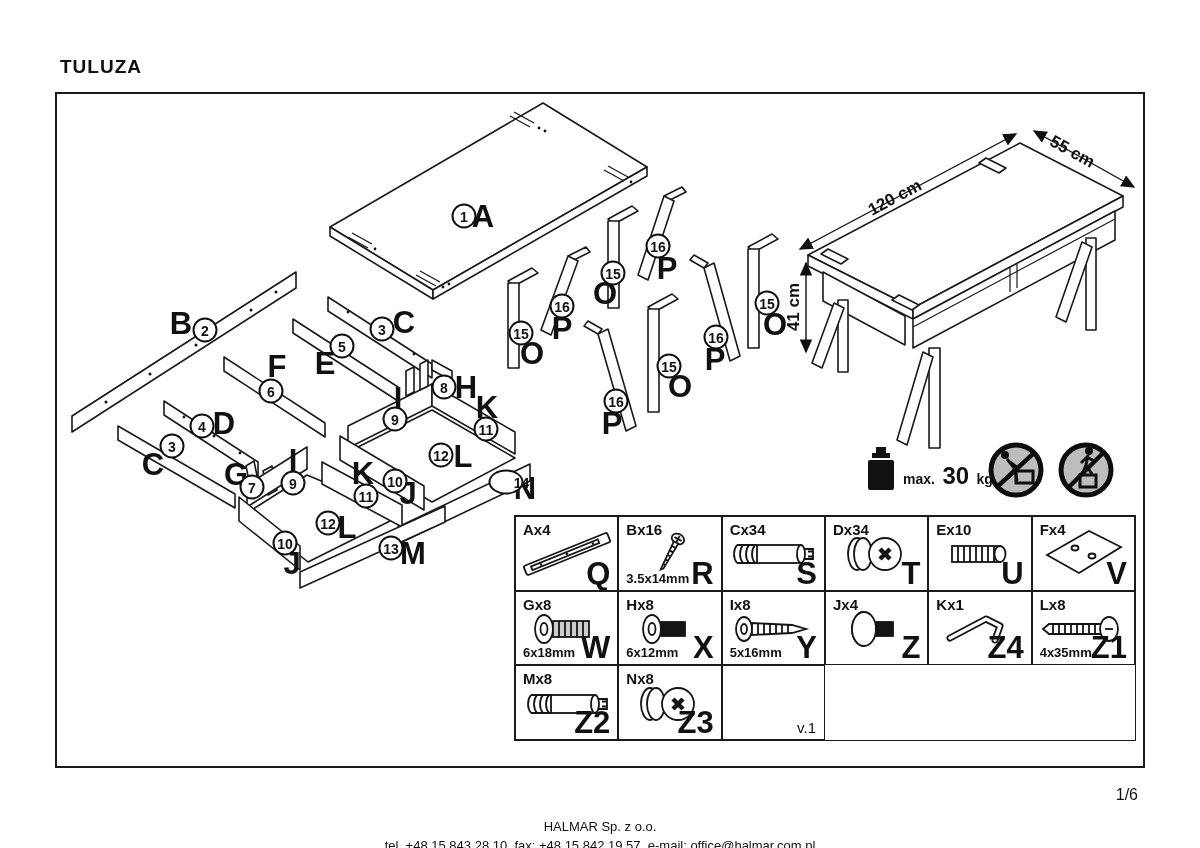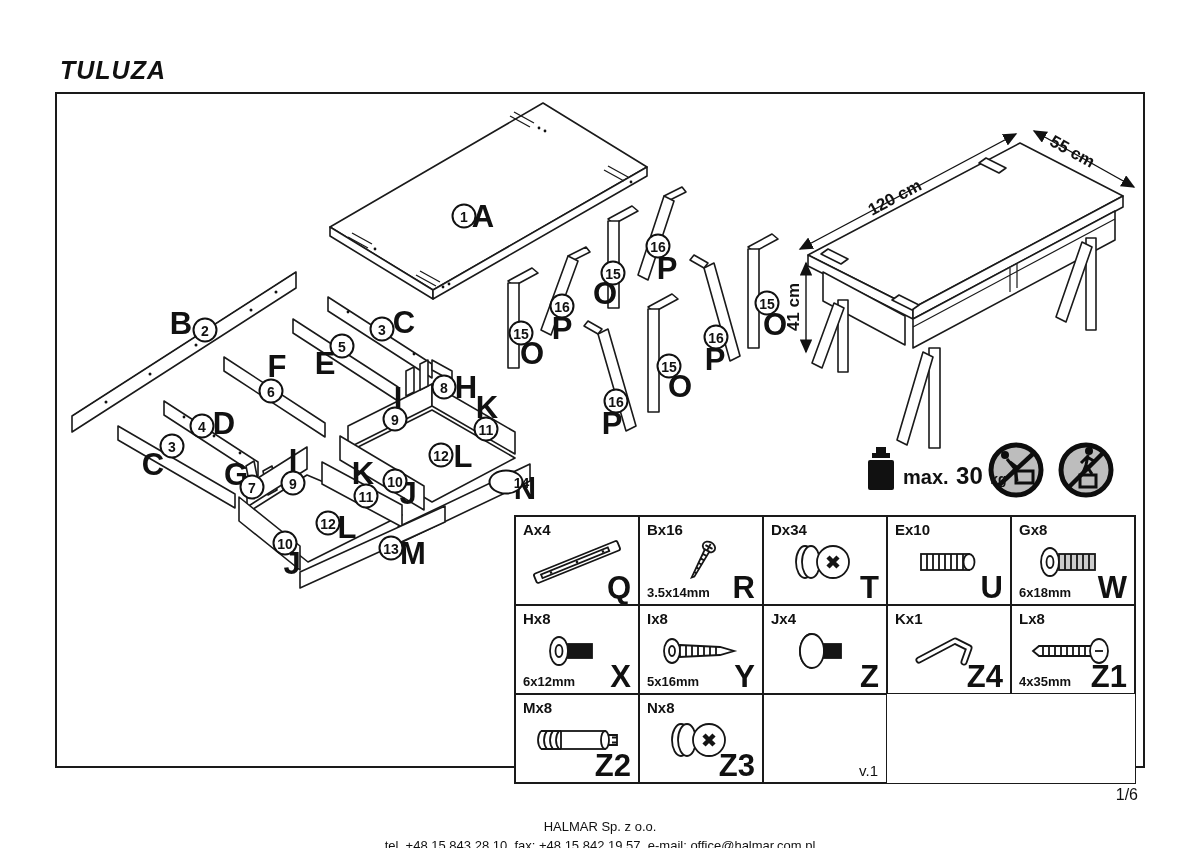--- a/index.html
+++ b/index.html
@@ -1,37 +1,37 @@
 <!DOCTYPE html>
 <html><head>
 <meta charset="utf-8">
 <style>
   html,body{margin:0;padding:0;background:#ffffff;}
   body{width:1200px;height:848px;position:relative;overflow:hidden;
        font-family:"Liberation Sans", sans-serif;color:#111;}
   
-  .page-title{position:absolute;left:60px;top:56px;font-size:25px;font-weight:bold;letter-spacing:1px;font-style:italic;}
+  .page-title{position:absolute;left:60px;top:56px;font-size:19px;font-weight:bold;letter-spacing:1px;}
   .main-border{position:absolute;left:55px;top:92px;width:1090px;height:676px;border:2px solid #1a1a1a;box-sizing:border-box;background:#fff;}
   
   #art{position:absolute;left:0;top:0;}
   
   #label-layer{position:absolute;left:0;top:0;width:1200px;height:848px;pointer-events:none;}
   .xletter{position:absolute;transform:translate(-50%,-50%);font-size:31px;font-weight:bold;line-height:1;}
   .xnum{position:absolute;transform:translate(-50%,-50%);width:25px;height:25px;border:2px solid #111;border-radius:50%;
         background:#fff;font-size:14px;font-weight:bold;display:flex;align-items:center;justify-content:center;box-sizing:border-box;}
   
   .dim-label{position:absolute;font-size:17px;font-weight:bold;transform:translate(-50%,-50%);white-space:nowrap;}
   
   .load-text{position:absolute;white-space:nowrap;}
-  .load-max{font-size:20px;font-weight:bold;}
+  .load-max{font-size:14px;font-weight:bold;}
   .load-val{font-size:24px;font-weight:bold;margin:0 3px;}
   .load-unit{font-size:14px;font-weight:bold;}
   
-  #parts-grid{position:absolute;left:514px;top:515px;width:622px;height:269px;display:grid;
-              grid-template-columns:repeat(5,1fr);grid-template-rows:repeat(3,1fr);
+  #parts-grid{position:absolute;left:514px;top:515px;width:622px;height:226px;display:grid;
+              grid-template-columns:repeat(6,1fr);grid-template-rows:repeat(3,1fr);
               border:1px solid #1a1a1a;box-sizing:border-box;background:#fff;}
   .pcell{position:relative;border:1px solid #1a1a1a;box-sizing:border-box;overflow:hidden;}
   .pcode{position:absolute;left:7px;top:4px;font-size:15px;font-weight:bold;}
   .picon{position:absolute;left:0;top:14px;right:0;bottom:12px;display:flex;align-items:center;justify-content:center;}
   .psize{position:absolute;left:7px;bottom:4px;font-size:13px;font-weight:bold;}
   .pref{position:absolute;right:7px;bottom:-2px;font-size:31px;font-weight:bold;}
   .pver{position:absolute;right:8px;bottom:3px;font-size:15px;}
   
   .footer{position:absolute;left:55px;top:772px;width:1090px;text-align:center;font-size:13px;line-height:1.45;margin-top:46px;}
   .page-number{position:absolute;right:62px;top:786px;font-size:16px;}
@@ -284,146 +284,176 @@
             <path d="M18,9 h8 M22,5.5 v7"></path>
      <polygon points="19.5,13 24.5,13 23,42 21,44" fill="#fff"></polygon>
      <path d="M19.8,18 h4.4 M19.9,23 h4.2 M20,28 h4 M20.2,33 h3.6 M20.4,38 h3"></path>
           </g>
         </svg>
       </div>
       <span class="psize">3.5x14mm</span>
       <span class="pref">R</span>
     </div>
     <div class="pcell">
-      <span class="pcode">Dx34</span>
-      <div class="picon">
-        <svg width="74" height="50" viewBox="0 0 74 50">
-          <g stroke="#151515" fill="none" stroke-width="1.8">
-     <ellipse cx="17" cy="25" rx="9" ry="16" fill="#fff"></ellipse>
-            <ellipse cx="23" cy="25" rx="9" ry="16" fill="#fff"></ellipse>
-     <circle cx="45" cy="25" r="16" fill="#fff"></circle>
-     <path d="M40,20 l10,10 M50,20 l-10,10" stroke-width="4.5"></path>
-          </g>
-        </svg>
-      </div>
-      <span class="psize"></span>
-      <span class="pref">T</span>
-    </div>
-    <div class="pcell">
-      <span class="pcode">Ex10</span>
-      <div class="picon">
-        <svg width="80" height="32" viewBox="0 0 80 32">
-          <g stroke="#151515" fill="none" stroke-width="1.8">
-     <rect x="12" y="8" width="48" height="16" fill="#fff"></rect>
-     <path d="M18,8 v16 M24,8 v16 M30,8 v16 M36,8 v16 M42,8 v16 M48,8 v16 M54,8 v16"></path>
-     <ellipse cx="60" cy="16" rx="5.5" ry="8" fill="#fff"></ellipse>
-          </g>
-        </svg>
-      </div>
-      <span class="psize"></span>
-      <span class="pref">U</span>
-    </div>
-    <div class="pcell">
-      <span class="pcode">Gx8</span>
-      <div class="picon">
-        <svg width="80" height="42" viewBox="0 0 80 42">
-          <g stroke="#151515" fill="none" stroke-width="1.8">
-     <ellipse cx="17" cy="21" rx="9" ry="14" fill="#fff"></ellipse>
-            <ellipse cx="17" cy="21" rx="3.5" ry="6" fill="#fff"></ellipse>
-     <rect x="26" y="13" width="36" height="16" fill="#ccc"></rect>
-     <path d="M32,13 v16 M38,13 v16 M44,13 v16 M50,13 v16 M56,13 v16"></path>
-          </g>
-        </svg>
-      </div>
-      <span class="psize">6x18mm</span>
-      <span class="pref">W</span>
-    </div>
-    <div class="pcell">
-      <span class="pcode">Hx8</span>
-      <div class="picon">
-        <svg width="70" height="42" viewBox="0 0 70 42">
-          <g stroke="#151515" fill="none" stroke-width="1.8">
-     <ellipse cx="17" cy="21" rx="9" ry="14" fill="#fff"></ellipse>
-            <ellipse cx="17" cy="21" rx="3.5" ry="6" fill="#fff"></ellipse>
-     <rect x="26" y="14" width="24" height="14" fill="#151515"></rect>
-          </g>
-        </svg>
-      </div>
-      <span class="psize">6x12mm</span>
-      <span class="pref">X</span>
-    </div>
-    <div class="pcell">
-      <span class="pcode">Ix8</span>
-      <div class="picon">
-        <svg width="86" height="42" viewBox="0 0 86 42">
-          <g stroke="#151515" fill="none" stroke-width="1.8">
-     <ellipse cx="14" cy="21" rx="8" ry="12" fill="#fff"></ellipse>
-            <ellipse cx="14" cy="21" rx="3" ry="5" fill="#fff"></ellipse>
-     <polygon points="22,15 62,17 76,21 62,25 22,27" fill="#fff"></polygon>
-     <path d="M28,15.5 v11 M34,15.5 v11 M40,16 v10 M46,16 v10 M52,16.5 v9 M58,17 v8"></path>
-          </g>
-        </svg>
-      </div>
-      <span class="psize">5x16mm</span>
-      <span class="pref">Y</span>
-    </div>
-    <div class="pcell">
-      <span class="pcode">Jx4</span>
-      <div class="picon">
-        <svg width="70" height="50" viewBox="0 0 70 50">
-          <g stroke="#151515" fill="none" stroke-width="1.8">
-     <ellipse cx="22" cy="25" rx="12" ry="17" fill="#fff"></ellipse>
-            <path d="M22,8 a12,17 0 0 0 0,34" fill="#fff"></path>
-     <rect x="34" y="18" width="17" height="14" fill="#151515"></rect>
-          </g>
-        </svg>
-      </div>
-      <span class="psize"></span>
-      <span class="pref">Z</span>
-    </div>
-    <div class="pcell">
-      <span class="pcode">Kx1</span>
-      <div class="picon">
-        <svg width="80" height="46" viewBox="0 0 80 46">
-     <path d="M10,32 L46,13 L60,20 L55,34" stroke="#151515" stroke-width="7" fill="none" stroke-linejoin="round" stroke-linecap="round"></path>
-     <path d="M10,32 L46,13 L60,20 L55,34" stroke="#fff" stroke-width="3.5" fill="none" stroke-linejoin="round" stroke-linecap="round"></path>
-        </svg>
-      </div>
-      <span class="psize"></span>
-      <span class="pref">Z4</span>
-    </div>
-    <div class="pcell">
-      <span class="pcode">Lx8</span>
-      <div class="picon">
-        <svg width="96" height="42" viewBox="0 0 96 42">
-          <g stroke="#151515" fill="none" stroke-width="1.8">
-     <polygon points="8,21 14,16 66,16 66,26 14,26" fill="#fff"></polygon>
-     <path d="M18,16 v10 M24,16 v10 M30,16 v10 M36,16 v10 M42,16 v10 M48,16 v10 M54,16 v10 M60,16 v10"></path>
-     <ellipse cx="74" cy="21" rx="9" ry="12" fill="#fff"></ellipse>
-            <path d="M70,21 h8"></path>
-          </g>
-        </svg>
-      </div>
-      <span class="psize">4x35mm</span>
-      <span class="pref">Z1</span>
-    </div>
-    <div class="pcell">
-      <span class="pcode">Mx8</span>
+      <span class="pcode">Cx34</span>
       <div class="picon">
         <svg width="92" height="34" viewBox="0 0 92 34">
           <g stroke="#151515" fill="none" stroke-width="1.8">
      <path d="M10,8 c-4,5 -4,13 0,18 M16,8 c-4,5 -4,13 0,18 M22,8 c-4,5 -4,13 0,18 M28,8 c-4,5 -4,13 0,18"></path>
      <path d="M10,8 h20 M10,26 h20"></path>
      <rect x="30" y="8" width="44" height="18" fill="#fff"></rect>
      <ellipse cx="74" cy="17" rx="4" ry="9" fill="#fff"></ellipse>
      <path d="M78,12 h8 v10 h-8 M86,14.5 h-5 M86,19.5 h-5"></path>
           </g>
         </svg>
       </div>
       <span class="psize"></span>
+      <span class="pref">S</span>
+    </div>
+    <div class="pcell">
+      <span class="pcode">Dx34</span>
+      <div class="picon">
+        <svg width="74" height="50" viewBox="0 0 74 50">
+          <g stroke="#151515" fill="none" stroke-width="1.8">
+     <ellipse cx="17" cy="25" rx="9" ry="16" fill="#fff"></ellipse>
+            <ellipse cx="23" cy="25" rx="9" ry="16" fill="#fff"></ellipse>
+     <circle cx="45" cy="25" r="16" fill="#fff"></circle>
+     <path d="M40,20 l10,10 M50,20 l-10,10" stroke-width="4.5"></path>
+          </g>
+        </svg>
+      </div>
+      <span class="psize"></span>
+      <span class="pref">T</span>
+    </div>
+    <div class="pcell">
+      <span class="pcode">Ex10</span>
+      <div class="picon">
+        <svg width="80" height="32" viewBox="0 0 80 32">
+          <g stroke="#151515" fill="none" stroke-width="1.8">
+     <rect x="12" y="8" width="48" height="16" fill="#fff"></rect>
+     <path d="M18,8 v16 M24,8 v16 M30,8 v16 M36,8 v16 M42,8 v16 M48,8 v16 M54,8 v16"></path>
+     <ellipse cx="60" cy="16" rx="5.5" ry="8" fill="#fff"></ellipse>
+          </g>
+        </svg>
+      </div>
+      <span class="psize"></span>
+      <span class="pref">U</span>
+    </div>
+    <div class="pcell">
+      <span class="pcode">Fx4</span>
+      <div class="picon">
+        <svg width="92" height="62" viewBox="0 0 92 62">
+          <g stroke="#151515" fill="none" stroke-width="1.8">
+     <polygon points="10,32 52,8 84,24 42,50" fill="#fff"></polygon>
+     <ellipse cx="38" cy="25" rx="3.5" ry="2.5" fill="#fff"></ellipse>
+            <ellipse cx="55" cy="33" rx="3.5" ry="2.5" fill="#fff"></ellipse>
+          </g>
+        </svg>
+      </div>
+      <span class="psize"></span>
+      <span class="pref">V</span>
+    </div>
+    <div class="pcell">
+      <span class="pcode">Gx8</span>
+      <div class="picon">
+        <svg width="80" height="42" viewBox="0 0 80 42">
+          <g stroke="#151515" fill="none" stroke-width="1.8">
+     <ellipse cx="17" cy="21" rx="9" ry="14" fill="#fff"></ellipse>
+            <ellipse cx="17" cy="21" rx="3.5" ry="6" fill="#fff"></ellipse>
+     <rect x="26" y="13" width="36" height="16" fill="#ccc"></rect>
+     <path d="M32,13 v16 M38,13 v16 M44,13 v16 M50,13 v16 M56,13 v16"></path>
+          </g>
+        </svg>
+      </div>
+      <span class="psize">6x18mm</span>
+      <span class="pref">W</span>
+    </div>
+    <div class="pcell">
+      <span class="pcode">Hx8</span>
+      <div class="picon">
+        <svg width="70" height="42" viewBox="0 0 70 42">
+          <g stroke="#151515" fill="none" stroke-width="1.8">
+     <ellipse cx="17" cy="21" rx="9" ry="14" fill="#fff"></ellipse>
+            <ellipse cx="17" cy="21" rx="3.5" ry="6" fill="#fff"></ellipse>
+     <rect x="26" y="14" width="24" height="14" fill="#151515"></rect>
+          </g>
+        </svg>
+      </div>
+      <span class="psize">6x12mm</span>
+      <span class="pref">X</span>
+    </div>
+    <div class="pcell">
+      <span class="pcode">Ix8</span>
+      <div class="picon">
+        <svg width="86" height="42" viewBox="0 0 86 42">
+          <g stroke="#151515" fill="none" stroke-width="1.8">
+     <ellipse cx="14" cy="21" rx="8" ry="12" fill="#fff"></ellipse>
+            <ellipse cx="14" cy="21" rx="3" ry="5" fill="#fff"></ellipse>
+     <polygon points="22,15 62,17 76,21 62,25 22,27" fill="#fff"></polygon>
+     <path d="M28,15.5 v11 M34,15.5 v11 M40,16 v10 M46,16 v10 M52,16.5 v9 M58,17 v8"></path>
+          </g>
+        </svg>
+      </div>
+      <span class="psize">5x16mm</span>
+      <span class="pref">Y</span>
+    </div>
+    <div class="pcell">
+      <span class="pcode">Jx4</span>
+      <div class="picon">
+        <svg width="70" height="50" viewBox="0 0 70 50">
+          <g stroke="#151515" fill="none" stroke-width="1.8">
+     <ellipse cx="22" cy="25" rx="12" ry="17" fill="#fff"></ellipse>
+            <path d="M22,8 a12,17 0 0 0 0,34" fill="#fff"></path>
+     <rect x="34" y="18" width="17" height="14" fill="#151515"></rect>
+          </g>
+        </svg>
+      </div>
+      <span class="psize"></span>
+      <span class="pref">Z</span>
+    </div>
+    <div class="pcell">
+      <span class="pcode">Kx1</span>
+      <div class="picon">
+        <svg width="80" height="46" viewBox="0 0 80 46">
+     <path d="M10,32 L46,13 L60,20 L55,34" stroke="#151515" stroke-width="7" fill="none" stroke-linejoin="round" stroke-linecap="round"></path>
+     <path d="M10,32 L46,13 L60,20 L55,34" stroke="#fff" stroke-width="3.5" fill="none" stroke-linejoin="round" stroke-linecap="round"></path>
+        </svg>
+      </div>
+      <span class="psize"></span>
+      <span class="pref">Z4</span>
+    </div>
+    <div class="pcell">
+      <span class="pcode">Lx8</span>
+      <div class="picon">
+        <svg width="96" height="42" viewBox="0 0 96 42">
+          <g stroke="#151515" fill="none" stroke-width="1.8">
+     <polygon points="8,21 14,16 66,16 66,26 14,26" fill="#fff"></polygon>
+     <path d="M18,16 v10 M24,16 v10 M30,16 v10 M36,16 v10 M42,16 v10 M48,16 v10 M54,16 v10 M60,16 v10"></path>
+     <ellipse cx="74" cy="21" rx="9" ry="12" fill="#fff"></ellipse>
+            <path d="M70,21 h8"></path>
+          </g>
+        </svg>
+      </div>
+      <span class="psize">4x35mm</span>
+      <span class="pref">Z1</span>
+    </div>
+    <div class="pcell">
+      <span class="pcode">Mx8</span>
+      <div class="picon">
+        <svg width="92" height="34" viewBox="0 0 92 34">
+          <g stroke="#151515" fill="none" stroke-width="1.8">
+     <path d="M10,8 c-4,5 -4,13 0,18 M16,8 c-4,5 -4,13 0,18 M22,8 c-4,5 -4,13 0,18 M28,8 c-4,5 -4,13 0,18"></path>
+     <path d="M10,8 h20 M10,26 h20"></path>
+     <rect x="30" y="8" width="44" height="18" fill="#fff"></rect>
+     <ellipse cx="74" cy="17" rx="4" ry="9" fill="#fff"></ellipse>
+     <path d="M78,12 h8 v10 h-8 M86,14.5 h-5 M86,19.5 h-5"></path>
+          </g>
+        </svg>
+      </div>
+      <span class="psize"></span>
       <span class="pref">Z2</span>
     </div>
     <div class="pcell">
       <span class="pcode">Nx8</span>
       <div class="picon">
         <svg width="74" height="50" viewBox="0 0 74 50">
           <g stroke="#151515" fill="none" stroke-width="1.8">
      <ellipse cx="17" cy="25" rx="9" ry="16" fill="#fff"></ellipse>
             <ellipse cx="23" cy="25" rx="9" ry="16" fill="#fff"></ellipse>
      <circle cx="45" cy="25" r="16" fill="#fff"></circle>

